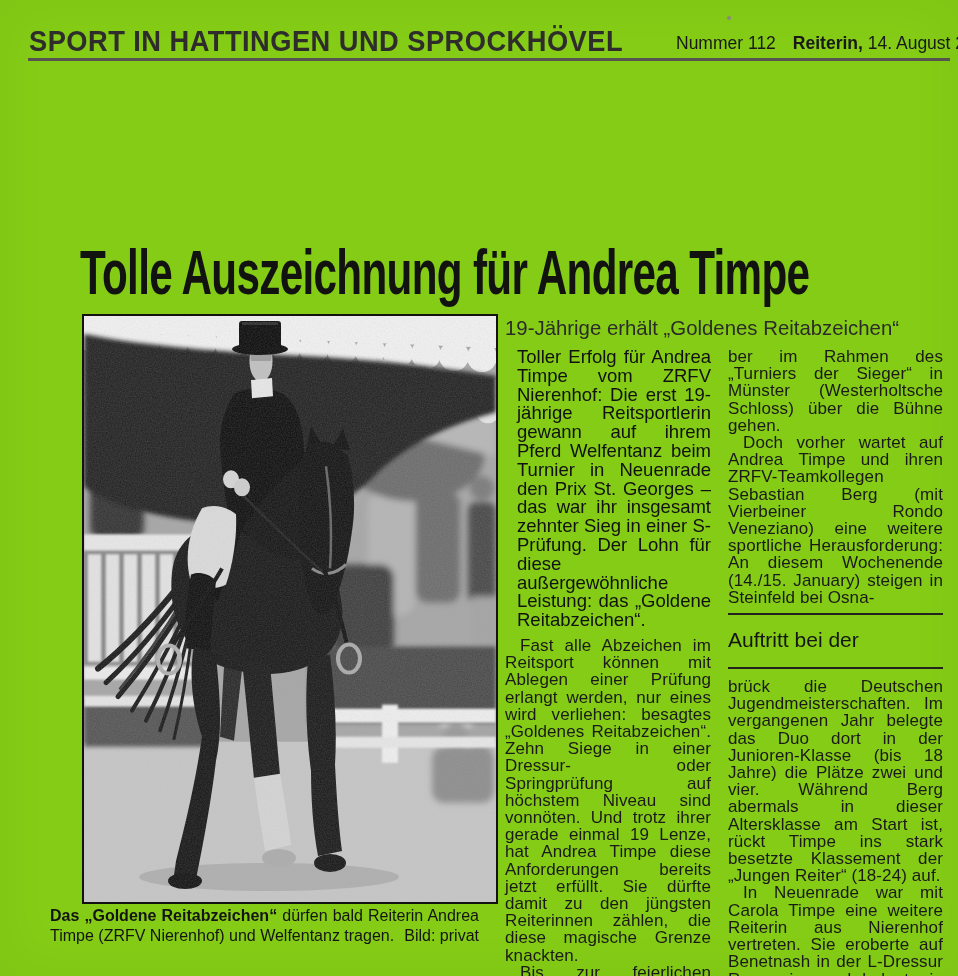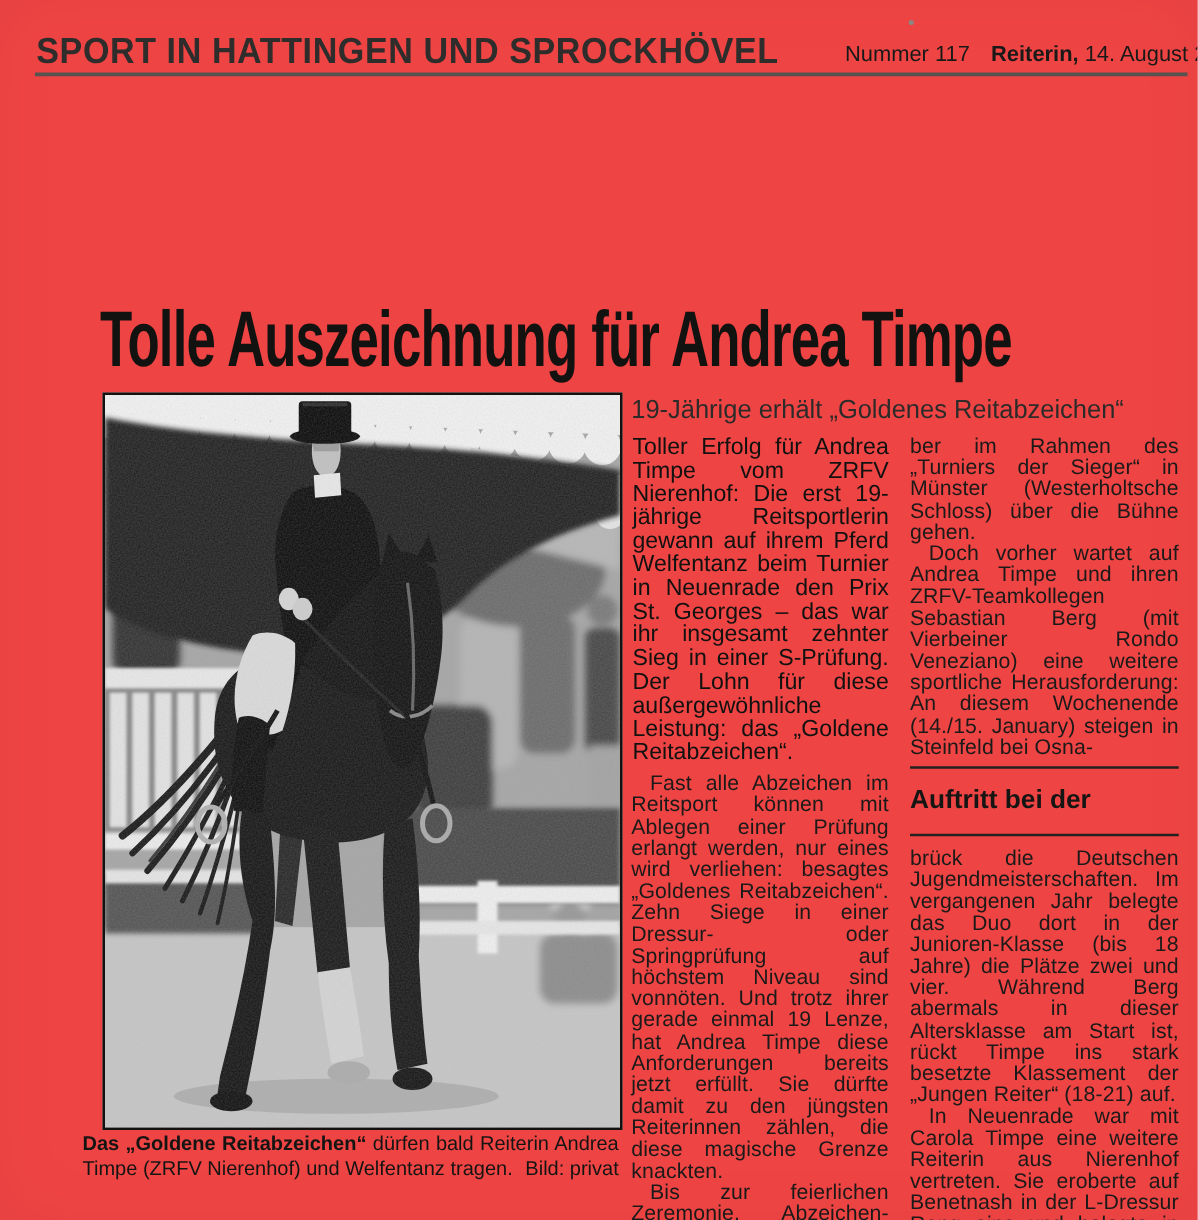--- a/index.html
+++ b/index.html
@@ -1,62 +1,62 @@
 <!DOCTYPE html>
 <html lang="de"><head>
 <meta charset="utf-8">
 <style>
   html,body{margin:0;padding:0;}
   body{background:#e9e8e5;font-family:"Liberation Sans",sans-serif;}
-  .page{position:relative;width:958px;height:976px;background:#ef4444;overflow:hidden;
+  .page{position:relative;width:958px;height:976px;background:#84cc16;overflow:hidden;
         box-shadow:inset 0 0 60px rgba(0,0,0,.04);}
   
   .masthead-title{position:absolute;left:29px;top:25px;font-weight:bold;font-size:29px;
         letter-spacing:.5px;color:#2e2d2b;transform:scaleX(.94);transform-origin:0 50%;white-space:nowrap;}
   .masthead-right{position:absolute;left:676px;top:33px;font-size:17.5px;color:#191918;white-space:nowrap;}
   .masthead-right .num{margin-right:17px;}
   .masthead-right .day{font-weight:bold;}
   .masthead-rule{position:absolute;left:28px;right:8px;top:58px;height:3px;background:#57544f;}
   .speck{position:absolute;left:727px;top:16px;width:4px;height:4px;border-radius:50%;background:#8a8884;}
   
   .headline{position:absolute;left:80px;top:241px;font-weight:bold;font-size:63px;line-height:1;
         letter-spacing:-1px;color:#121211;transform:scaleX(.67);transform-origin:0 50%;white-space:nowrap;}
   .subheadline{position:absolute;left:505px;top:316px;width:440px;font-size:21px;color:#2c2b2a;
         white-space:nowrap;transform:scaleX(.97);transform-origin:0 50%;}
   
   .photo{position:absolute;left:82px;top:314px;width:412px;height:586px;border:2px solid #131210;
         background:#b3b0ab;}
   .photo svg{display:block;width:100%;height:100%;filter:grayscale(1) contrast(1.04);}
   
-  .caption{position:absolute;left:66px;top:906px;width:429px;margin:0;font-size:16px;
+  .caption{position:absolute;left:50px;top:906px;width:429px;margin:0;font-size:16px;
         line-height:19.5px;text-align:justify;color:#141413;}
   .caption .cap-bold{font-weight:bold;}
   .caption .credit{float:right;}
   
   .col{position:absolute;top:348px;text-align:justify;color:#1b1a19;
         -webkit-hyphens:auto;hyphens:auto;}
   .col1{left:505px;width:206px;}
   .col2{left:728px;width:215px;}
-  .lead{margin:0 0 7px 1px;font-family:"Liberation Sans",sans-serif;font-size:18.5px;line-height:18.8px;
+  .lead{margin:0 0 7px 12px;font-family:"Liberation Sans",sans-serif;font-size:18.5px;line-height:18.8px;
         color:#111110;}
   .col p.serif{margin:0;font-family:Liberation Sans, sans-serif;font-size:17px;line-height:17.2px;
         text-indent:15px;letter-spacing:.1px;}
   .col p.serif.noindent{text-indent:0;}
   .crosshead{border-top:2px solid #23221f;border-bottom:2px solid #23221f;margin:7px 0 9px 0;
-        padding:10px 0 12px 0;font-weight:bold;font-size:21px;line-height:30px;color:#151514;
+        padding:10px 0 12px 0;font-weight:normal;font-size:21px;line-height:30px;color:#151514;
         font-family:"Liberation Sans",sans-serif;}
 </style>
 </head>
 <body>
 
 <div class="page">
 
   <div>
     <div class="masthead-title">SPORT IN HATTINGEN UND SPROCKHÖVEL</div>
-    <div class="masthead-right"><span class="num">Nummer 117</span><span class="day">Reiterin,</span><span> 14. August 2004</span></div>
+    <div class="masthead-right"><span class="num">Nummer 112</span><span class="day">Reiterin,</span><span> 14. August 2004</span></div>
     <div class="masthead-rule"></div>
     <div class="speck"></div>
   </div>
 
   <h1 class="headline" style="margin:0;">Tolle Auszeichnung für Andrea Timpe</h1>
   <div class="subheadline">19-Jährige erhält „Goldenes Reitabzeichen“</div>
 
   <div class="photo">
     <svg viewBox="0 0 412 585" preserveAspectRatio="none" role="img">
       <defs>
@@ -216,18 +216,18 @@
     <p class="serif">Fast alle Abzeichen im Reitsport können mit Ablegen einer Prüfung erlangt werden, nur eines wird verliehen: besagtes „Goldenes Reitabzeichen“. Zehn Siege in einer Dressur- oder Springprüfung auf höchstem Niveau sind vonnöten. Und trotz ihrer gerade einmal 19 Lenze, hat Andrea Timpe diese Anforderungen bereits jetzt erfüllt. Sie dürfte damit zu den jüngsten Reiterinnen zählen, die diese magische Grenze knackten.</p>
     <p class="serif">Bis zur feierlichen Zeremonie, Abzeichen-Verleihung inklusive, werden sich Timpe und ihr Vierbeiner aber noch ein wenig gedulden müssen: Diese wird erst Ende Septem-</p>
   </div>
 
   <div class="col col2">
     <p class="serif noindent">ber im Rahmen des „Turniers der Sieger“ in Münster (Westerholtsche Schloss) über die Bühne gehen.</p>
     <p class="serif">Doch vorher wartet auf Andrea Timpe und ihren ZRFV-Teamkollegen Sebastian Berg (mit Vierbeiner Rondo Veneziano) eine weitere sportliche Herausforderung: An diesem Wochenende (14./15. January) steigen in Steinfeld bei Osna-</p>
     <div class="crosshead">
       <div>Auftritt bei der</div>
     </div>
-    <p class="serif noindent">brück die Deutschen Jugendmeisterschaften. Im vergangenen Jahr belegte das Duo dort in der Junioren-Klasse (bis 18 Jahre) die Plätze zwei und vier. Während Berg abermals in dieser Altersklasse am Start ist, rückt Timpe ins stark besetzte Klassement der „Jungen Reiter“ (18-21) auf.</p>
+    <p class="serif noindent">brück die Deutschen Jugendmeisterschaften. Im vergangenen Jahr belegte das Duo dort in der Junioren-Klasse (bis 18 Jahre) die Plätze zwei und vier. Während Berg abermals in dieser Altersklasse am Start ist, rückt Timpe ins stark besetzte Klassement der „Jungen Reiter“ (18-24) auf.</p>
     <p class="serif"><span>In Neuenrade war mit Carola Timpe eine weitere Reiterin aus Nierenhof vertreten. Sie eroberte auf Benetnash in der L-Dressur Rang eins und belegte in der M-Dressur-Prüfung den zweiten Platz.</span>
       </p>
   </div>
 
 </div>
 
 </body></html>

